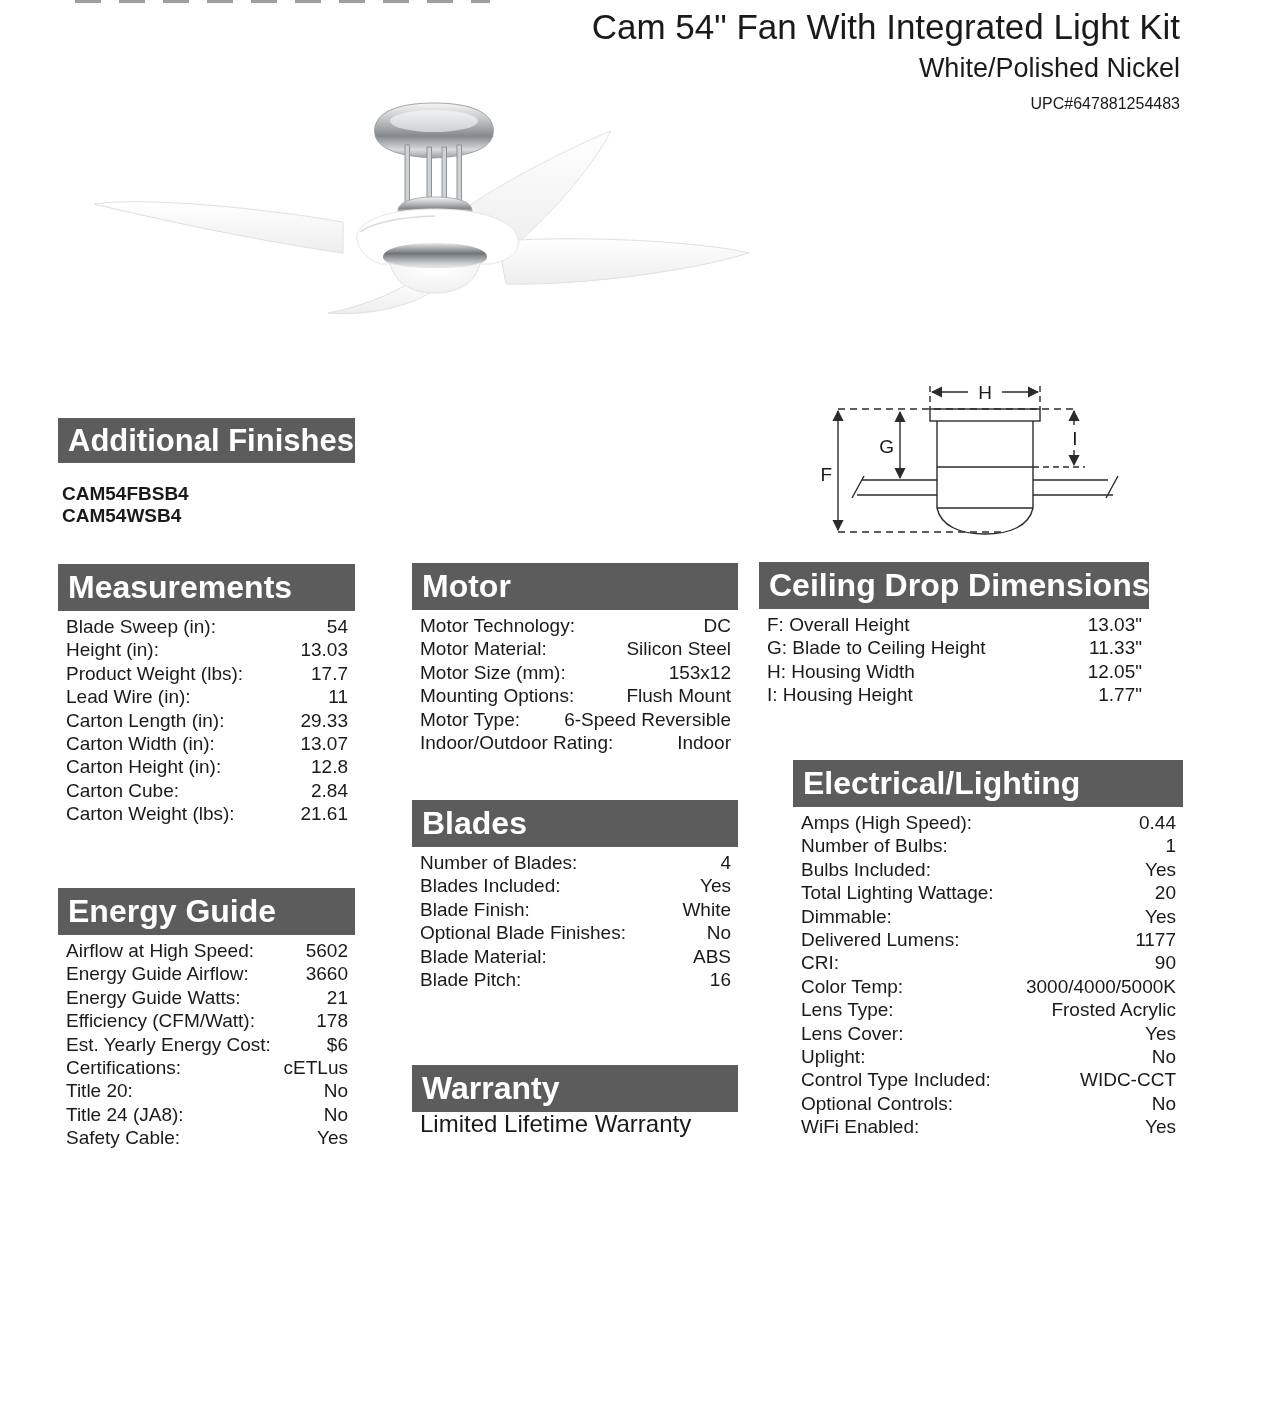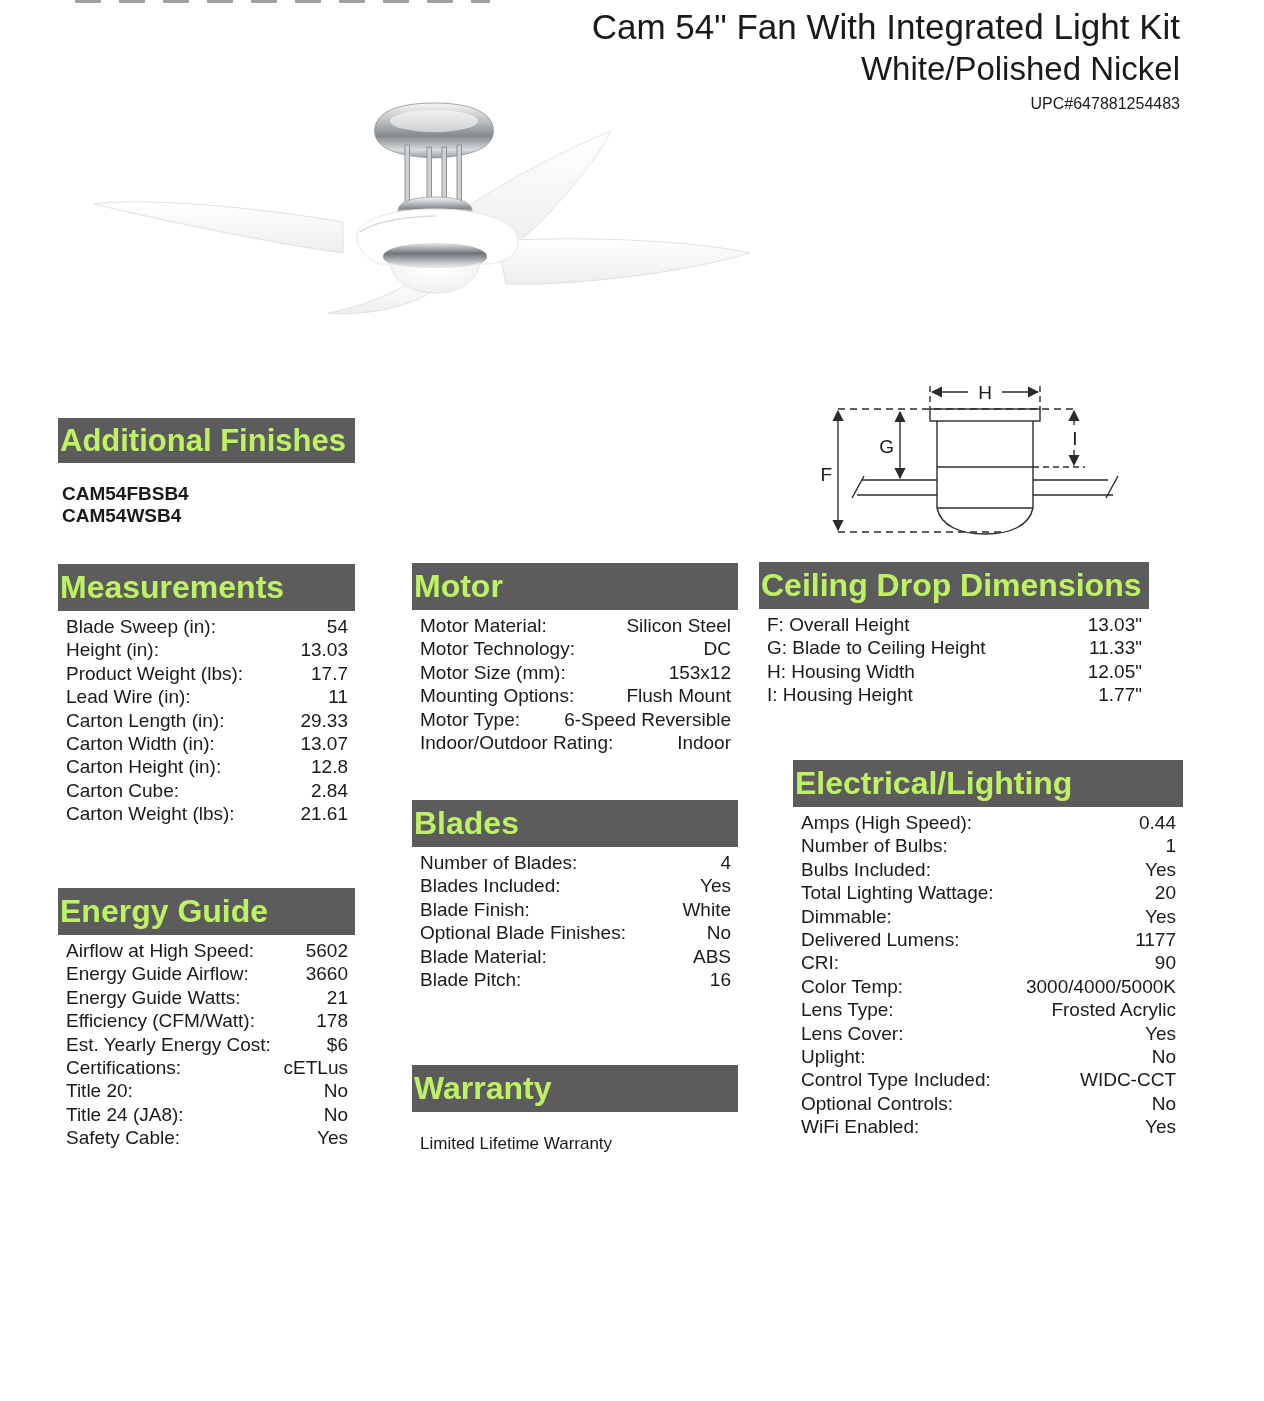--- a/index.html
+++ b/index.html
@@ -8,36 +8,36 @@
     font-family:"Liberation Sans","DejaVu Sans",sans-serif;color:#1a1a1a;
   }
   
   .logo-strip{
     position:absolute;left:75px;top:0;width:415px;height:3px;
     background:repeating-linear-gradient(90deg,#9f9f9f 0 26px,transparent 26px 44px);
   }
   
   .product-header{position:absolute;top:4px;right:84px;text-align:right;}
   .product-title{font-size:35px;line-height:46px;font-weight:400;}
-  .product-finish{font-size:33px;line-height:37px;font-weight:400;}
+  .product-finish{font-size:27px;line-height:37px;font-weight:400;}
   .product-upc{font-size:16px;line-height:33px;font-weight:400;}
   
   .spec-section{position:absolute;}
   .sec-bar{
-    background:#5c5c5c;color:#bef264;font-weight:bold;font-size:32px;
-    height:47px;line-height:47px;padding-left:2px;white-space:nowrap;overflow:hidden;
+    background:#5c5c5c;color:#ffffff;font-weight:bold;font-size:32px;
+    height:47px;line-height:47px;padding-left:10px;white-space:nowrap;overflow:hidden;
   }
   .sec-bar.small{height:45px;line-height:45px;font-size:31px;}
   .sec-rows{margin-top:4px;}
   .spec-row{display:flex;line-height:23.4px;font-size:19px;padding:0 7px 0 8px;}
   .spec-label{white-space:nowrap;}
   .spec-value{margin-left:auto;white-space:nowrap;}
   .finish-item{font-weight:bold;font-size:19px;line-height:22px;padding-left:4px;}
   .finish-list{margin-top:20px;}
-  .warranty-text{font-size:17px;line-height:23.4px;padding-left:8px;margin-top:20px;}
+  .warranty-text{font-size:24px;line-height:23.4px;padding-left:8px;margin-top:0;}
   .abs-svg{position:absolute;display:block;}
 </style>
 </head>
 <body>
 
 <div class="page">
 
   <div class="logo-strip"></div>
 
   <div class="product-header">
@@ -248,27 +248,27 @@
           <span class="spec-value">Yes</span>
         </div>
       </div>
   </div>
 
   <div class="spec-section" style="left:412px;top:563px;width:326px;">
     <div class="sec-bar">Motor</div>
     <div class="sec-rows">
 
         <div class="spec-row">
+          <span class="spec-label">Motor Technology:</span>
+          <span class="spec-value">DC</span>
+        </div>
+
+        <div class="spec-row">
           <span class="spec-label">Motor Material:</span>
           <span class="spec-value">Silicon Steel</span>
-        </div>
-
-        <div class="spec-row">
-          <span class="spec-label">Motor Technology:</span>
-          <span class="spec-value">DC</span>
         </div>
 
         <div class="spec-row">
           <span class="spec-label">Motor Size (mm):</span>
           <span class="spec-value">153x12</span>
         </div>
 
         <div class="spec-row">
           <span class="spec-label">Mounting Options:</span>
           <span class="spec-value">Flush Mount</span>

